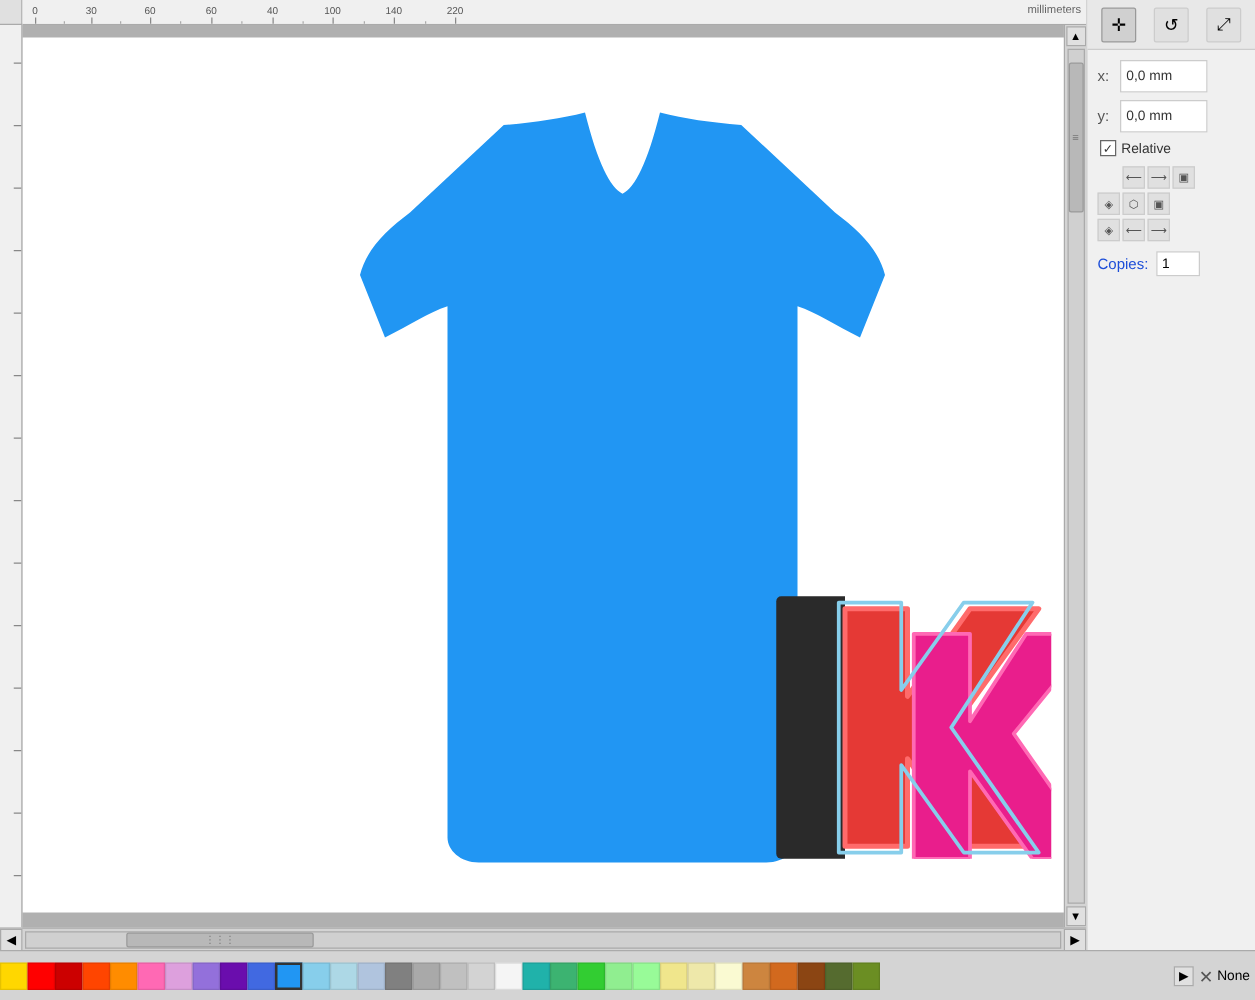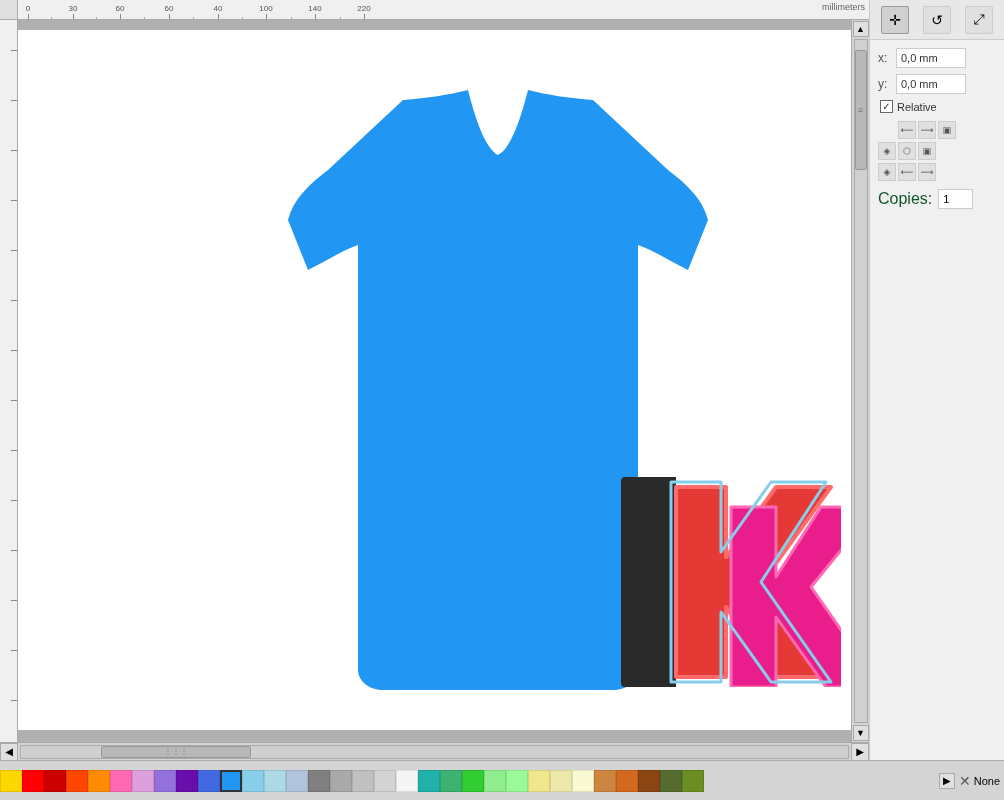--- a/index.html
+++ b/index.html
@@ -35,33 +35,33 @@
 
     
     .right-panel { width: 135px; background: #f0f0f0; border-left: 1px solid #ccc; display: flex; flex-direction: column; }
     .right-panel-toolbar { height: 40px; background: #e8e8e8; border-bottom: 1px solid #ccc; display: flex; align-items: center; justify-content: space-around; padding: 4px; }
     .toolbar-btn { width: 28px; height: 28px; background: #e0e0e0; border: 1px solid #ccc; border-radius: 2px; display: flex; align-items: center; justify-content: center; cursor: pointer; font-size: 14px; }
     .toolbar-btn.active { background: #d0d0d0; border-color: #999; }
 
     .panel-content { padding: 8px; flex: 1; }
     .panel-row { display: flex; align-items: center; margin-bottom: 6px; }
     .panel-label { color: #555; width: 18px; font-size: 12px; }
-    .panel-input { width: 70px; height: 20px; border: 1px solid #ccc; background: white; padding: 0 4px; font-size: 11px; color: #333; }
+    .panel-input { width: 70px; height: 20px; border: 1px solid #ccc; background: white; padding: 12px 4px; font-size: 11px; color: #333; }
 
     .relative-row { display: flex; align-items: center; margin-bottom: 8px; margin-left: 2px; }
     .relative-checkbox { width: 13px; height: 13px; border: 1px solid #666; background: white; display: flex; align-items: center; justify-content: center; margin-right: 4px; font-size: 10px; color: #333; flex-shrink: 0; }
     .relative-label { font-size: 11px; color: #333; }
 
     .transform-rows { margin-bottom: 8px; }
     .transform-row { display: flex; align-items: center; margin-bottom: 3px; gap: 2px; }
     .transform-icon-btn { width: 18px; height: 18px; background: #e0e0e0; border: 1px solid #ccc; display: flex; align-items: center; justify-content: center; cursor: pointer; font-size: 9px; color: #555; }
     .transform-spacer { width: 18px; height: 18px; }
 
     .copies-row { display: flex; align-items: center; margin-bottom: 8px; }
-    .copies-label { font-size: 16px; color: #14532d; margin-right: 6px; }
+    .copies-label { font-size: 12px; color: #1d4ed8; margin-right: 6px; }
     .copies-input { width: 35px; height: 20px; border: 1px solid #ccc; background: white; padding: 0 4px; font-size: 11px; }
 
     
     .vscroll { width: 18px; background: #d4d4d4; border-left: 1px solid #aaa; display: flex; flex-direction: column; align-items: center; }
     .vscroll-up { width: 16px; height: 16px; background: #e0e0e0; border: 1px solid #aaa; display: flex; align-items: center; justify-content: center; font-size: 9px; cursor: pointer; flex-shrink: 0; margin-top: 1px; }
     .vscroll-track { flex: 1; width: 14px; background: #d0d0d0; margin: 2px 0; border: 1px solid #aaa; position: relative; }
     .vscroll-thumb { position: absolute; top: 10px; left: 0; width: 100%; height: 120px; background: #b8b8b8; border: 1px solid #999; border-radius: 2px; display: flex; align-items: center; justify-content: center; color: #777; font-size: 8px; }
     .vscroll-down { width: 16px; height: 16px; background: #e0e0e0; border: 1px solid #aaa; display: flex; align-items: center; justify-content: center; font-size: 9px; cursor: pointer; flex-shrink: 0; margin-bottom: 1px; }
 
     

